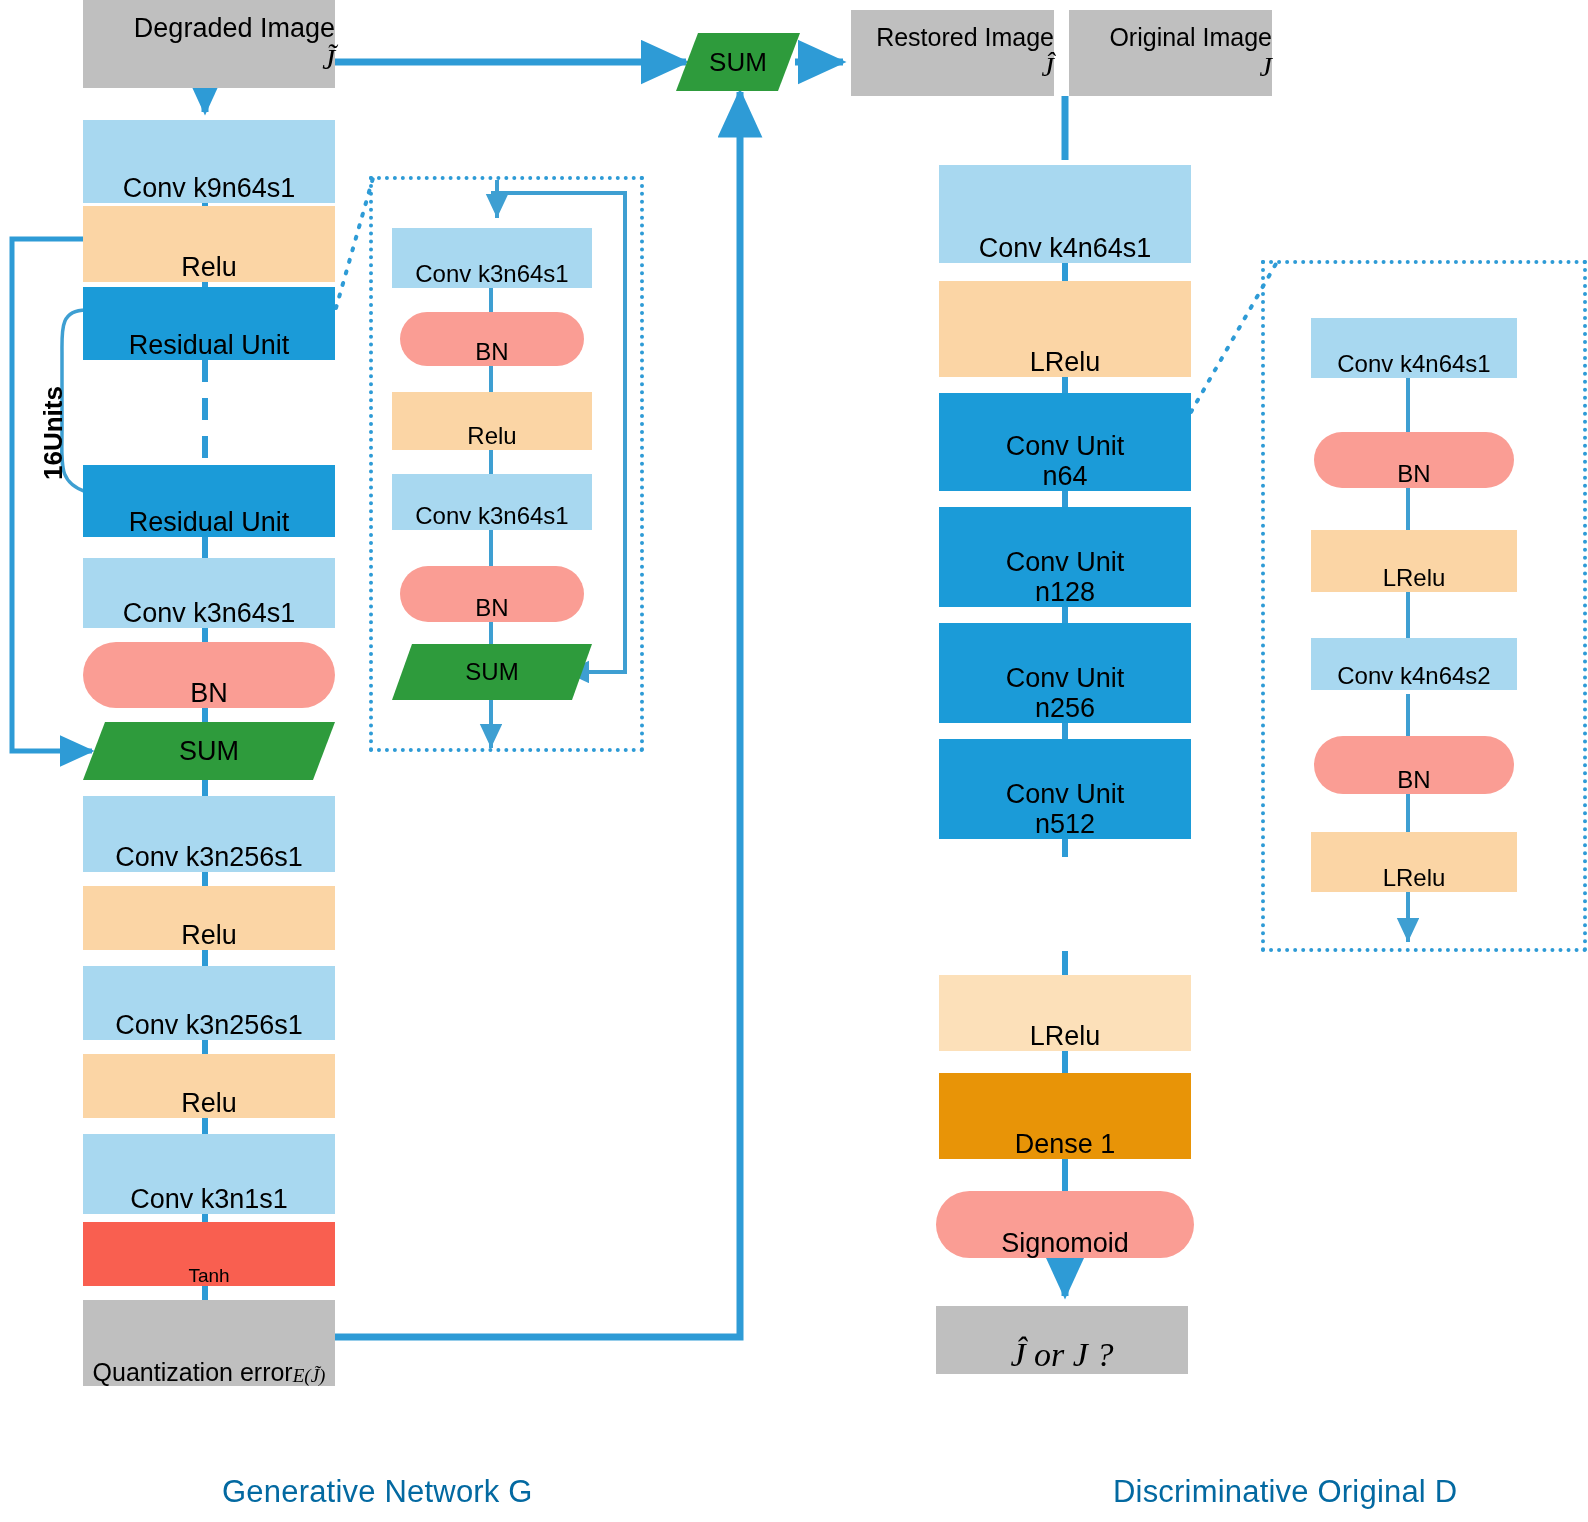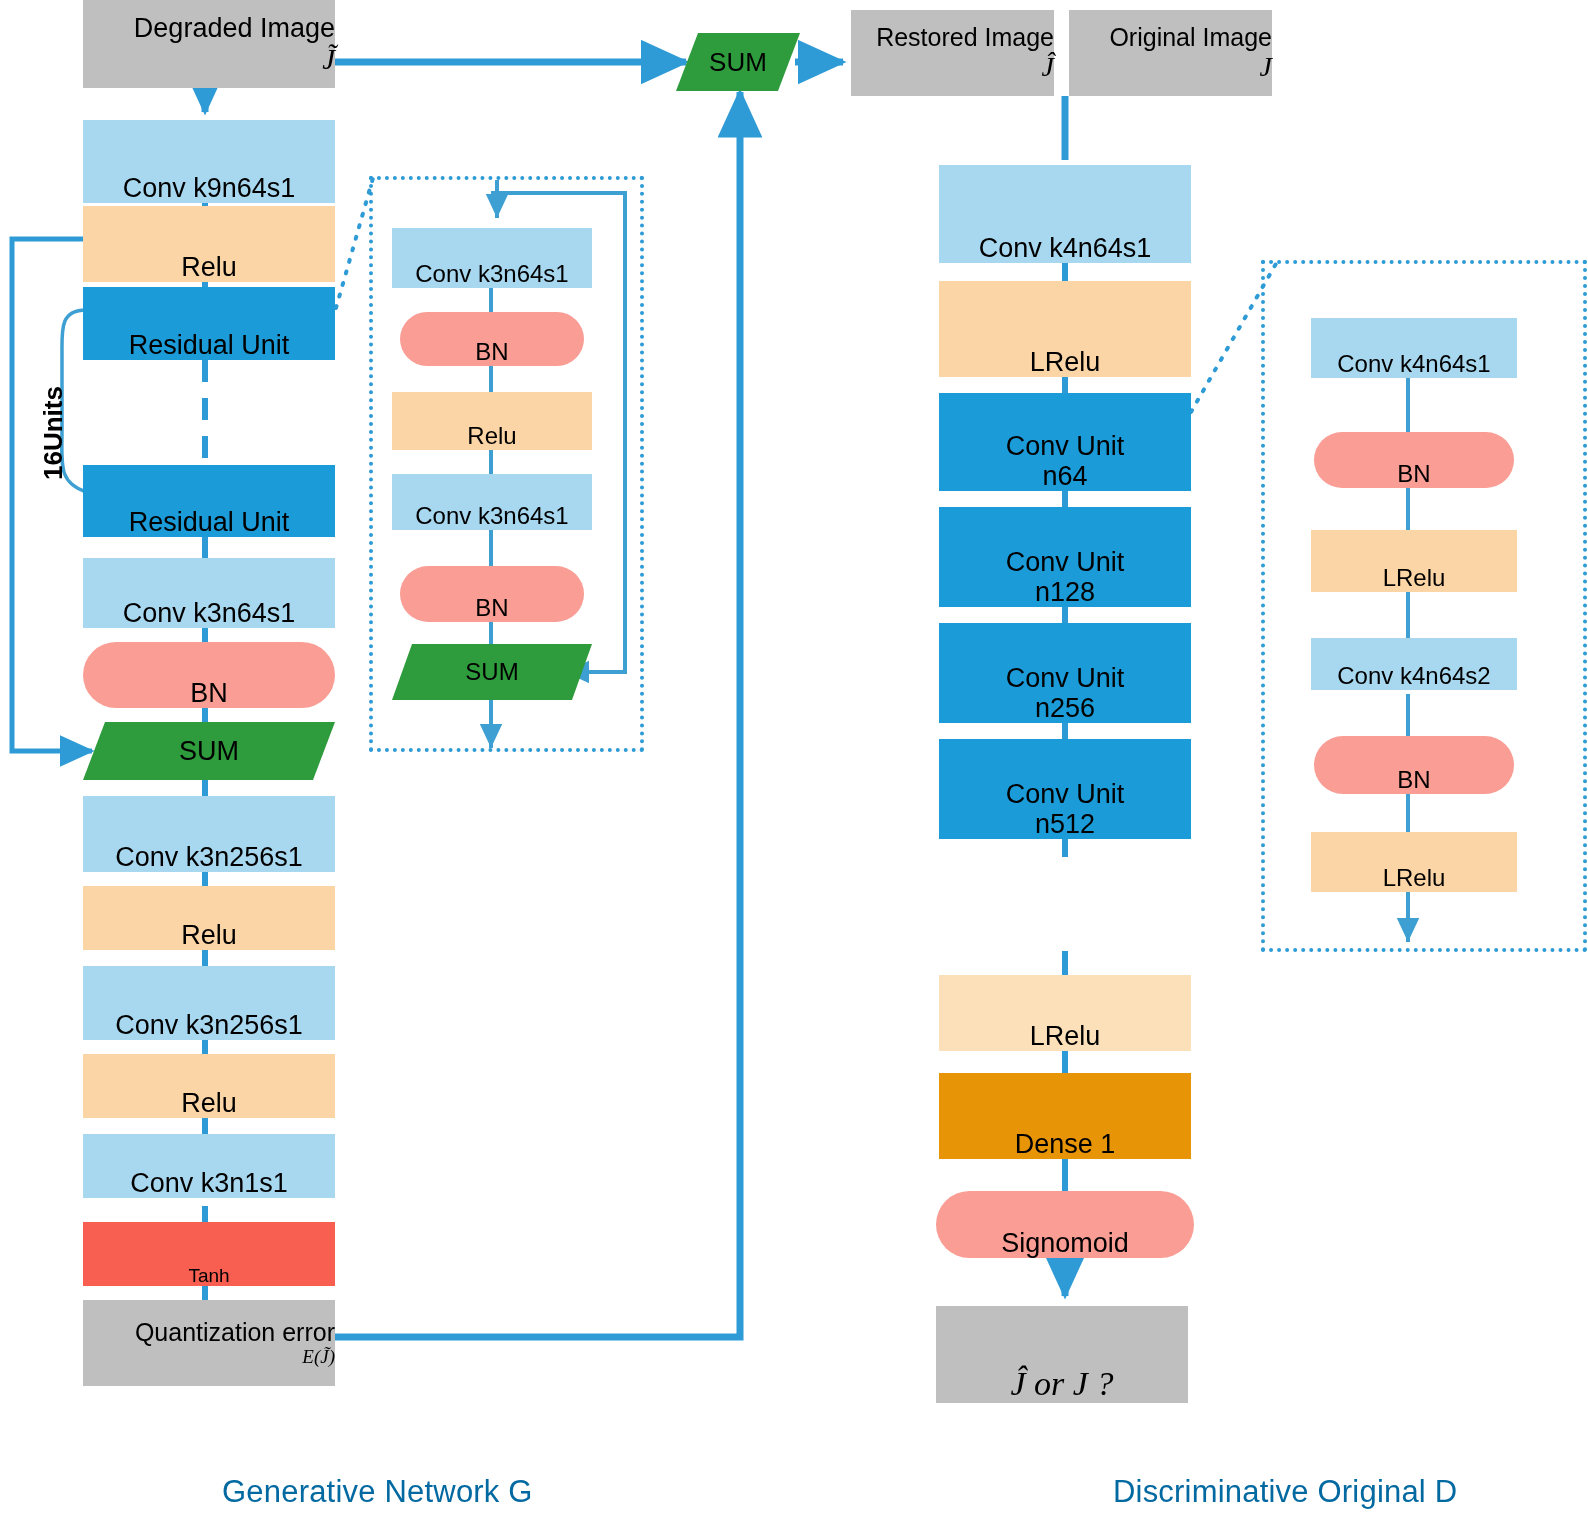--- a/index.html
+++ b/index.html
@@ -164,29 +164,29 @@
   </div>
 
   <div class="blk c-lightblue" style="left:83px;top:966px;width:252px;height:74px;font-size:27px;">
     <span class="lbl">Conv k3n256s1</span>
   </div>
 
   <div class="blk c-peach" style="left:83px;top:1054px;width:252px;height:64px;font-size:27px;">
     <span class="lbl">Relu</span>
   </div>
 
-  <div class="blk c-lightblue" style="left:83px;top:1134px;width:252px;height:64px;font-size:27px;">
+  <div class="blk c-lightblue" style="left:83px;top:1134px;width:252px;height:80px;font-size:27px;">
     <span class="lbl">Conv k3n1s1</span>
   </div>
 
   <div class="blk c-red" style="left:83px;top:1222px;width:252px;height:64px;font-size:19px;">
     <span class="lbl">Tanh</span>
   </div>
 
-  <div class="blk c-gray" style="left:83px;top:1300px;width:252px;height:86px;flex-direction:column;font-size:25px;">
+  <div class="blk c-gray" style="left:83px;top:1300px;width:252px;height:86px;font-size:25px;">
     <span class="lbl">Quantization error</span>
     <span class="lbl mathi" style="font-size:19px;">E(J̃)</span>
   </div>
 
   <div class="rot" style="left:38px;top:480px;transform:rotate(-90deg);font-size:26px;">16Units</div>
 
   <div style="position:absolute;left:369px;top:176px;width:275px;height:576px;
               border:4px dotted #2E9BD6;box-sizing:border-box;"></div>
 
   <div class="blk c-lightblue" style="left:392px;top:228px;width:200px;height:60px;font-size:24px;">
@@ -252,21 +252,21 @@
   </div>
   <div class="blk c-peachlite" style="left:939px;top:975px;width:252px;height:76px;font-size:27px;">
     <span class="lbl">LRelu</span>
   </div>
   <div class="blk c-orange" style="left:939px;top:1073px;width:252px;height:86px;font-size:27px;">
     <span class="lbl">Dense 1</span>
   </div>
   <div class="blk c-pink pill" style="left:936px;top:1191px;width:258px;height:67px;font-size:27px;">
     <span class="lbl">Signomoid</span>
   </div>
-  <div class="blk c-gray mathi" style="left:936px;top:1306px;width:252px;height:97px;font-size:34px;">
+  <div class="blk c-gray mathi" style="left:936px;top:1306px;width:252px;height:68px;font-size:34px;">
     <span class="lbl">Ĵ  or  J  ?</span>
   </div>
 
   <div style="position:absolute;left:1261px;top:260px;width:326px;height:692px;
               border:4px dotted #2E9BD6;box-sizing:border-box;"></div>
 
   <div class="blk c-lightblue" style="left:1311px;top:318px;width:206px;height:60px;font-size:24px;">
     <span class="lbl">Conv k4n64s1</span>
   </div>
   <div class="blk c-pink pill" style="left:1314px;top:432px;width:200px;height:56px;font-size:24px;">

